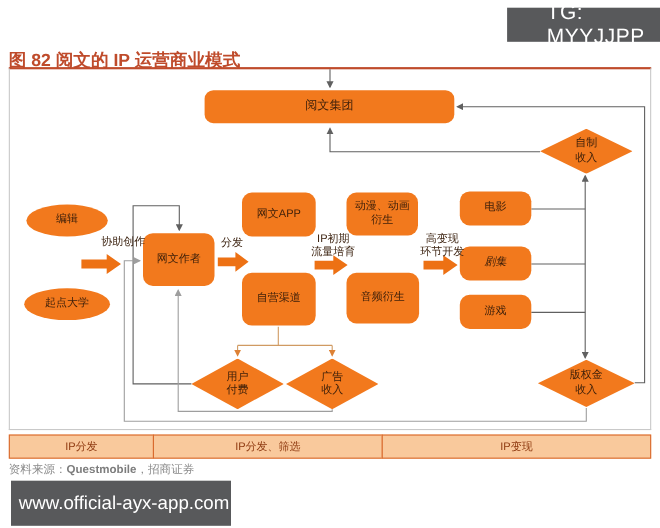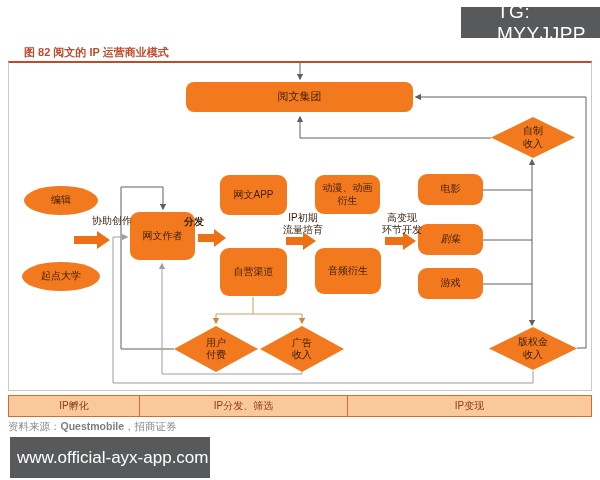--- a/index.html
+++ b/index.html
@@ -1,21 +1,21 @@
 <!DOCTYPE html>
 <html><head>
 <meta charset="utf-8">
 <style>
   html,body{margin:0;padding:0;background:#fff;}
   #canvas{position:relative;width:600px;height:480px;background:#fff;overflow:hidden;
           font-family:"Liberation Sans",sans-serif;}
   .abs{position:absolute;}
   .badge{background:#58595b;color:#fff;display:flex;align-items:center;justify-content:center;
          font-size:19px;letter-spacing:0.5px;padding-left:36px;}
-  .fig-title{color:#bf4b2b;font-weight:bold;font-size:11px;white-space:nowrap;margin-left:16px;}
+  .fig-title{color:#bf4b2b;font-weight:bold;font-size:16px;white-space:nowrap;}
   .frame{border:1px solid #c9c9c9;border-top:2px solid #bf4b2b;box-sizing:border-box;}
   .node{background:#f2791d;color:#40210a;display:flex;align-items:center;justify-content:center;
         text-align:center;font-size:10px;line-height:1.25;z-index:3;box-sizing:border-box;}
   .rrect{border-radius:9px;}
   .bigrect{border-radius:8px;font-size:11px;}
   .ellipse{border-radius:50%;}
   .diamond{background:transparent;}
   .diamond .dfill{position:absolute;left:0;top:0;width:100%;height:100%;background:#f2791d;
         clip-path:polygon(50% 0,100% 50%,50% 100%,0 50%);}
   .diamond .dtxt{position:relative;z-index:1;}
@@ -114,27 +114,27 @@
     <div class="dtxt pre">用户
 付费</div>
   </div>
   <div class="abs node diamond" style="left:260px;top:326px;width:84px;height:46px;">
     <div class="dfill"></div>
     <div class="dtxt pre">广告
 收入</div>
   </div>
 
   <div class="abs lbl" style="left:89px;top:215px;width:46px;">协助创作</div>
-  <div class="abs lbl" style="left:180px;top:216px;width:28px;font-weight:bold;">分发</div>
+  <div class="abs lbl" style="left:197px;top:216px;width:28px;">分发</div>
   <div class="abs lbl pre" style="left:281px;top:212px;width:44px;">IP初期
 流量培育</div>
   <div class="abs lbl pre" style="left:380px;top:212px;width:44px;">高变现
 环节开发</div>
 
-  <div class="abs stage" style="left:8px;top:395px;width:132px;height:22px;">IP孵化</div>
+  <div class="abs stage" style="left:8px;top:395px;width:132px;height:22px;">IP分发</div>
   <div class="abs stage" style="left:139px;top:395px;width:209px;height:22px;">IP分发、筛选</div>
   <div class="abs stage" style="left:347px;top:395px;width:245px;height:22px;">IP变现</div>
 
   <div class="abs src" style="left:8px;top:420px;">
     <span>资料来源：</span><b>Questmobile</b><span>，招商证券</span>
   </div>
 
   <div class="abs urlbar" style="left:10px;top:437px;width:200px;height:41px;">www.official-ayx-app.com</div>
 
 </div>

